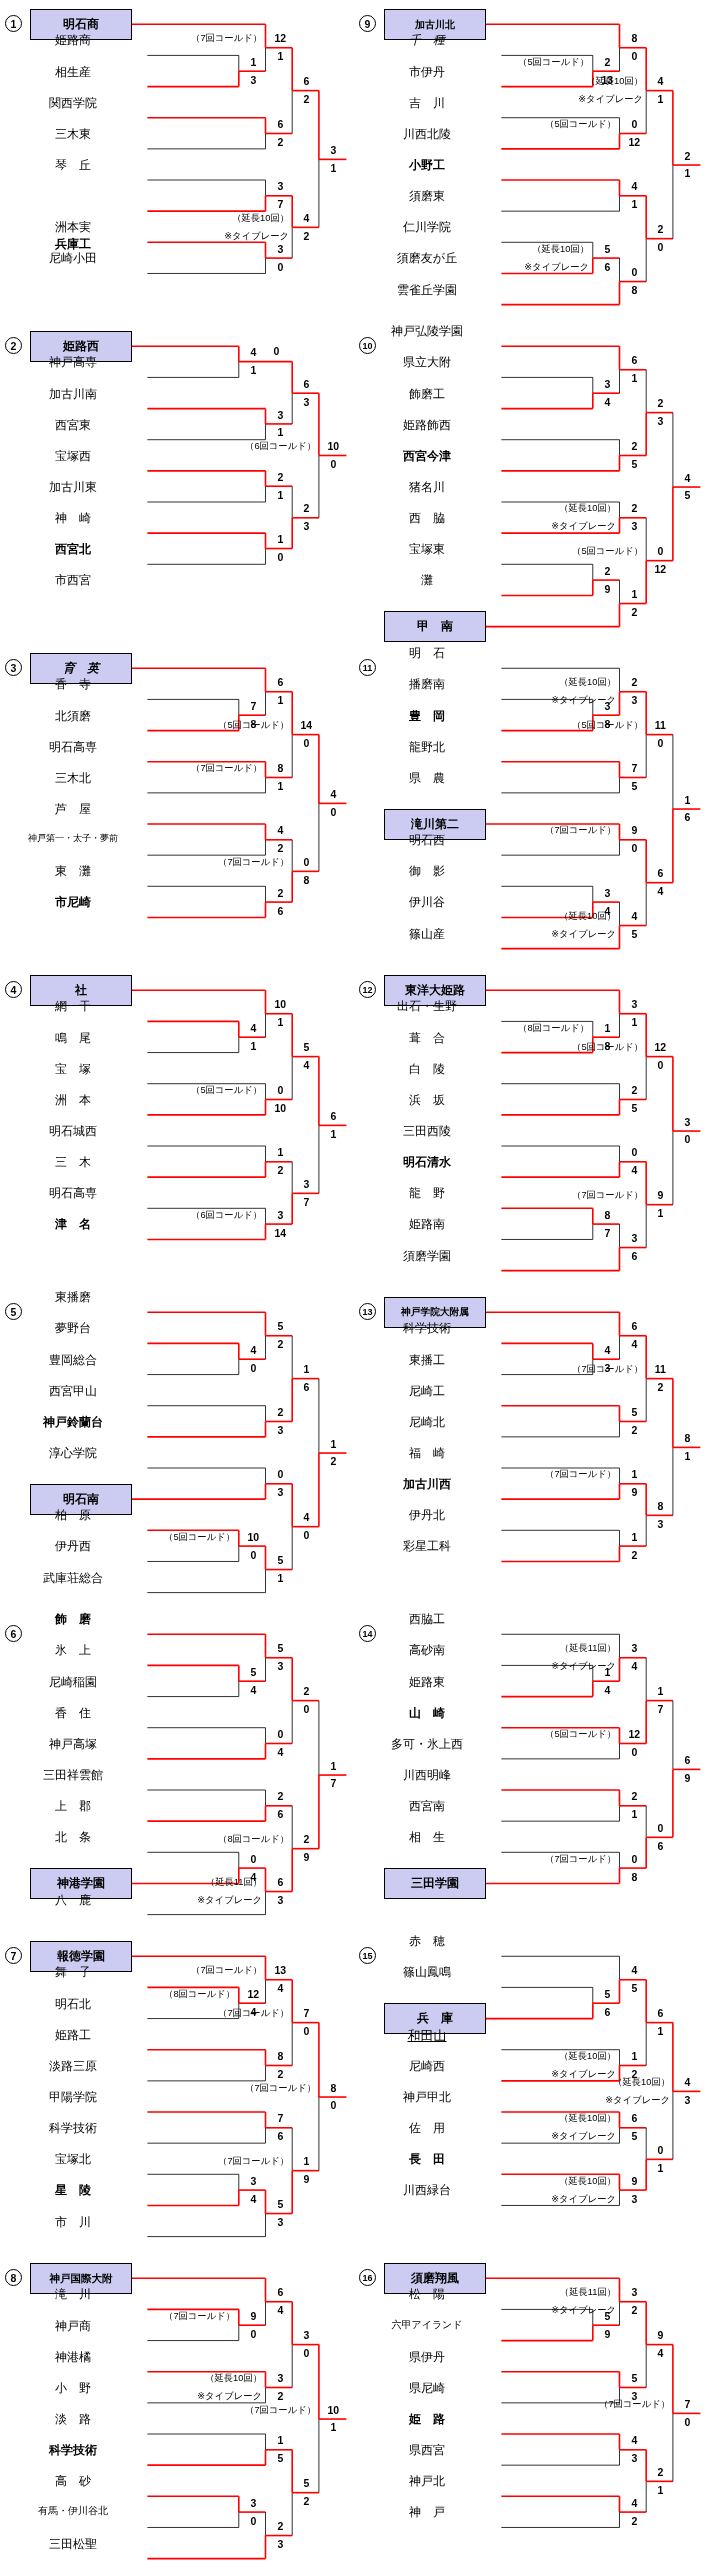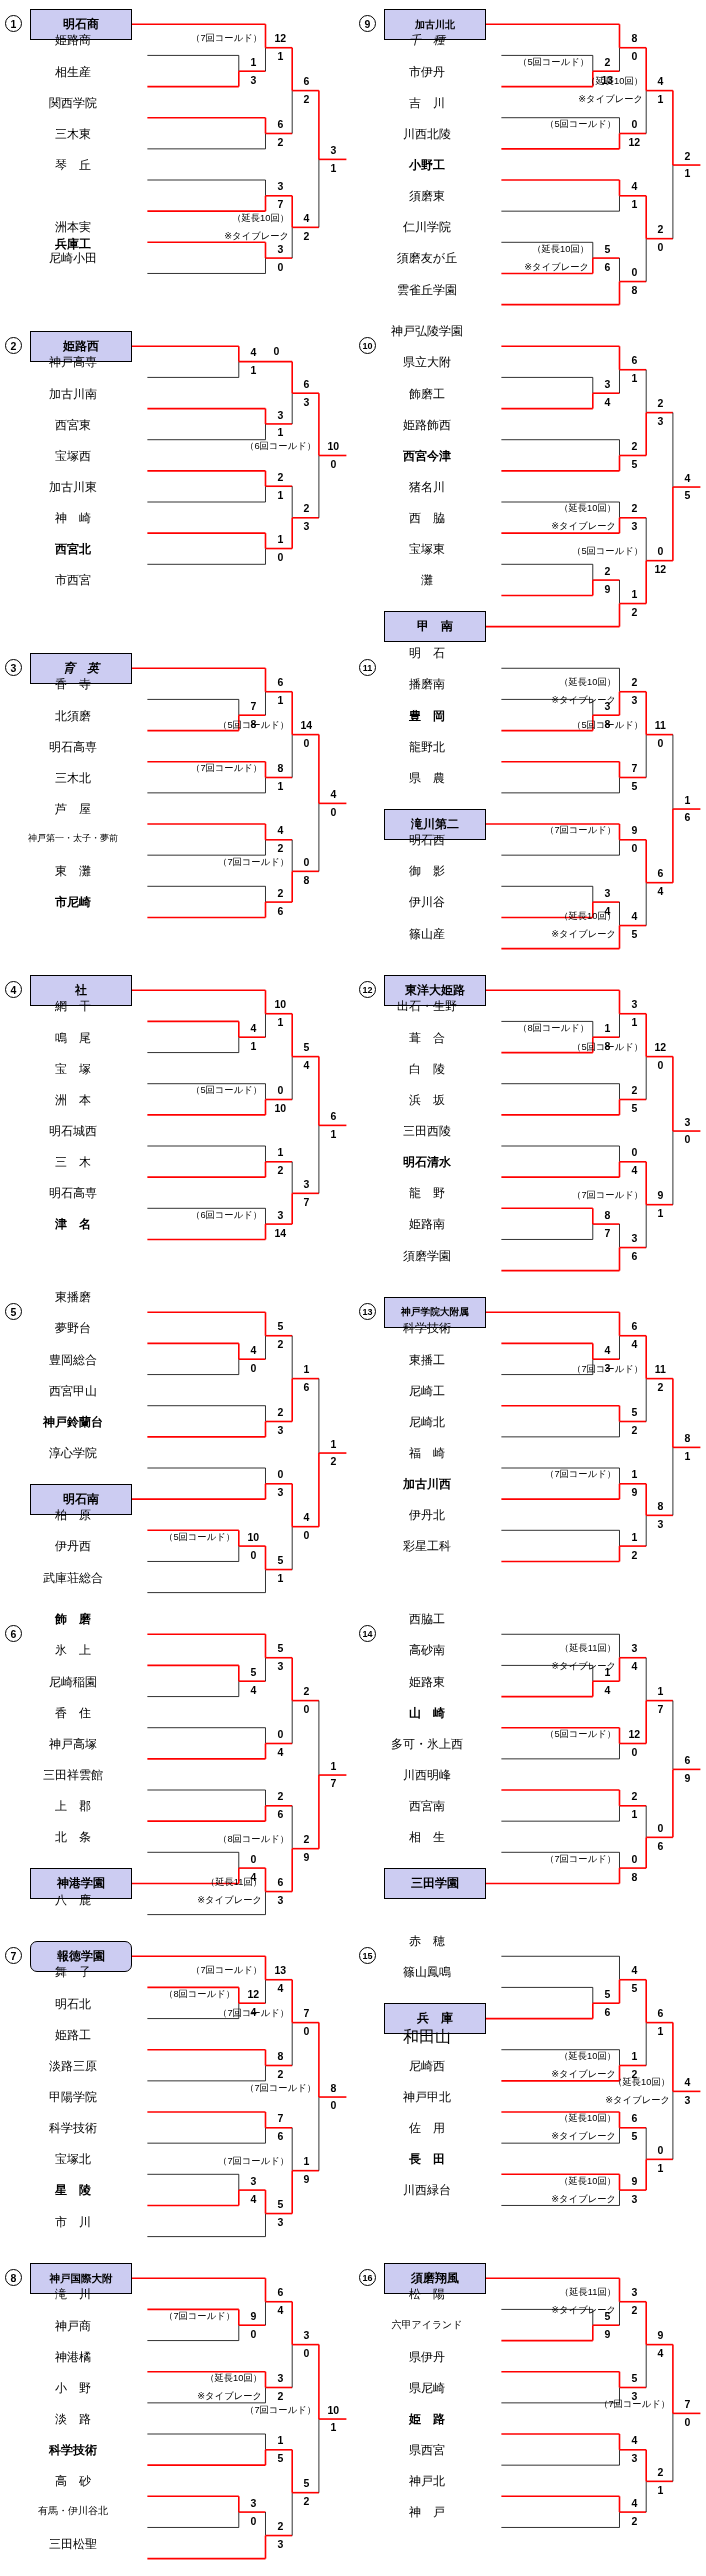--- a/index.html
+++ b/index.html
@@ -459,21 +459,21 @@
         <line x1="328" y1="319" x2="328" y2="348" stroke="#ff0000" stroke-width="2"></line>
         <line x1="328" y1="348" x2="328" y2="376.5" stroke="#000000" stroke-width="1"></line>
         <line x1="328" y1="348" x2="361" y2="348" stroke="#ff0000" stroke-width="2"></line>
         <line x1="361" y1="242" x2="361" y2="295" stroke="#000000" stroke-width="1"></line>
         <line x1="361" y1="295" x2="361" y2="348" stroke="#ff0000" stroke-width="2"></line>
         <line x1="361" y1="295" x2="394" y2="295" stroke="#ff0000" stroke-width="2"></line>
         <line x1="394" y1="112" x2="394" y2="204" stroke="#ff0000" stroke-width="2"></line>
         <line x1="394" y1="204" x2="394" y2="295" stroke="#000000" stroke-width="1"></line>
         <line x1="394" y1="204" x2="428" y2="204" stroke="#ff0000" stroke-width="2"></line>
       </svg>
-      <div class="tbox" style="top: 9px; font-size: 12px; border-radius: 7px;">報徳学園</div>
+      <div class="tbox" style="top: 9px; font-size: 12px;">報徳学園</div>
       <div class="tname" style="top: 34px; font-size: 12px;">舞　子</div>
       <div class="tname" style="top: 66px; font-size: 12px;">明石北</div>
       <div class="tname" style="top: 97px; font-size: 12px;">姫路工</div>
       <div class="tname" style="top: 128px; font-size: 12px;">淡路三原</div>
       <div class="tname" style="top: 159px; font-size: 12px;">甲陽学院</div>
       <div class="tname" style="top: 190px; font-size: 12px;">科学技術</div>
       <div class="tname" style="top: 221px; font-size: 12px;">宝塚北</div>
       <div class="tname bold" style="top: 252px; font-size: 12px;">星　陵</div>
       <div class="tname" style="top: 284px; font-size: 12px;">市　川</div>
       <div class="score" style="left: 242px; top: 56px;">12</div>
@@ -1037,21 +1037,21 @@
         <line x1="361" y1="242" x2="361" y2="281" stroke="#000000" stroke-width="1"></line>
         <line x1="361" y1="281" x2="361" y2="319" stroke="#ff0000" stroke-width="2"></line>
         <line x1="361" y1="281" x2="394" y2="281" stroke="#ff0000" stroke-width="2"></line>
         <line x1="394" y1="112" x2="394" y2="197" stroke="#ff0000" stroke-width="2"></line>
         <line x1="394" y1="197" x2="394" y2="281" stroke="#000000" stroke-width="1"></line>
         <line x1="394" y1="197" x2="428" y2="197" stroke="#ff0000" stroke-width="2"></line>
       </svg>
       <div class="tname" style="top: 3.2px; font-size: 12px;">赤　穂</div>
       <div class="tname" style="top: 34px; font-size: 12px;">篠山鳳鳴</div>
       <div class="tbox" style="top: 71px; font-size: 12px;">兵　庫</div>
-      <div class="tname" style="top: 97px; font-size: 16px;">和田山</div>
+      <div class="tname" style="top: 97px; font-size: 13px; text-decoration: underline;">和田山</div>
       <div class="tname" style="top: 128px; font-size: 12px;">尼崎西</div>
       <div class="tname" style="top: 159px; font-size: 12px;">神戸甲北</div>
       <div class="tname" style="top: 190px; font-size: 12px;">佐　用</div>
       <div class="tname bold" style="top: 221px; font-size: 12px;">長　田</div>
       <div class="tname" style="top: 252px; font-size: 12px;">川西緑台</div>
       <div class="score" style="left: 242px; top: 56px;">5</div>
       <div class="score" style="left: 242px; top: 74px;">6</div>
       <div class="score" style="left: 269px; top: 32px;">4</div>
       <div class="score" style="left: 269px; top: 50px;">5</div>
       <div class="score" style="left: 269px; top: 118px;">1</div>

